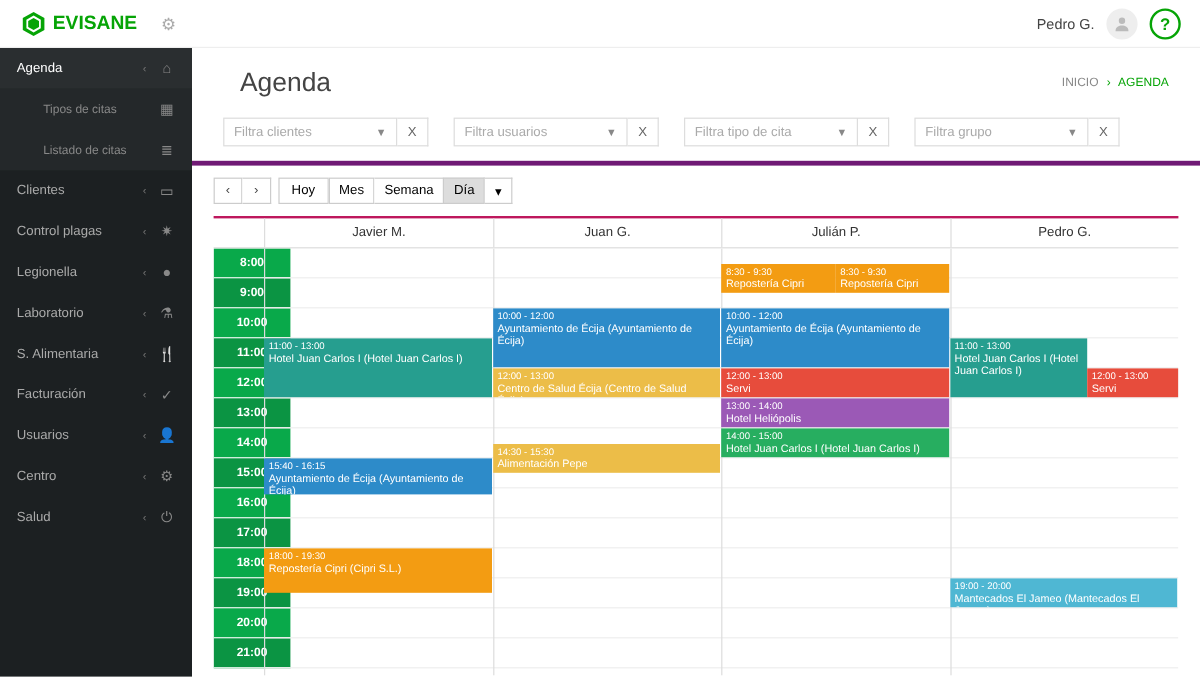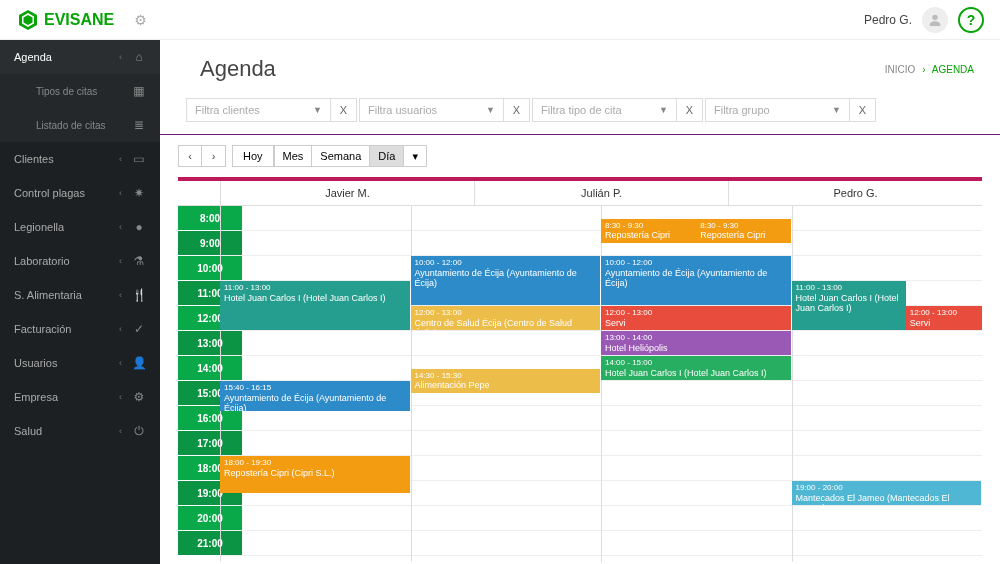--- a/index.html
+++ b/index.html
@@ -117,23 +117,23 @@
 }
 .breadcrumb {
   margin-left: auto;
   font-size: 10px;
   color: #888;
 }
 .breadcrumb .bc-sep { color: #06a406; margin: 0 4px; }
 .breadcrumb .bc-active { color: #06a406; }
 .filters {
   display: flex;
-  gap: 2px;
+  gap: 21px;
   padding: 6px 26px 12px 26px;
-  border-bottom: 1px solid #701a75;
+  border-bottom: 4px solid #701a75;
 }
 .filter-group {
   display: flex;
   align-items: center;
 }
 .filter-select {
   border: 1px solid #ddd;
   height: 24px;
   width: 145px;
   display: flex;
@@ -193,21 +193,21 @@
   padding: 0 8px;
   display: inline-flex;
   align-items: center;
   font-size: 11px;
   background: #fff;
 }
 .view-btn + .view-btn { border-left: none; }
 .view-btn.active { background: #ddd; }
 .cal-grid {
   position: relative;
-  border-top: 4px solid #be185d;
+  border-top: 2px solid #be185d;
   margin: 0 18px;
 }
 .cal-header-row {
   display: flex;
   border-bottom: 1px solid #ddd;
 }
 .time-col-head { width: 42px; }
 .res-col-head {
   flex: 1;
   text-align: center;
@@ -361,21 +361,21 @@
         <span class="label">Facturación</span>
         <span class="chev">‹</span>
         <span class="icon">✓</span>
       </div>
       <div class="sidebar-item">
         <span class="label">Usuarios</span>
         <span class="chev">‹</span>
         <span class="icon">👤</span>
       </div>
       <div class="sidebar-item">
-        <span class="label">Empresa</span>
+        <span class="label">Centro</span>
         <span class="chev">‹</span>
         <span class="icon">⚙</span>
       </div>
       <div class="sidebar-item">
         <span class="label">Salud</span>
         <span class="chev">‹</span>
         <span class="icon">⏻</span>
       </div>
     </div>
 
@@ -429,20 +429,21 @@
         <span class="view-btn">Semana</span>
         <span class="view-btn active">Día</span>
         <span class="view-btn">▾</span>
       </div>
     </div>
 
     <div class="cal-grid">
       <div class="cal-header-row" id="cal-header">
           <div class="time-col-head"></div>
           <div class="res-col-head">Javier M.</div>
+          <div class="res-col-head">Juan G.</div>
           <div class="res-col-head">Julián P.</div>
           <div class="res-col-head">Pedro G.</div>
         </div>
       <div class="cal-body">
         <div class="time-slots" id="time-slots">
             <div class="time-slot">8:00</div>
             <div class="time-slot alt">9:00</div>
             <div class="time-slot">10:00</div>
             <div class="time-slot alt">11:00</div>
             <div class="time-slot">12:00</div>

